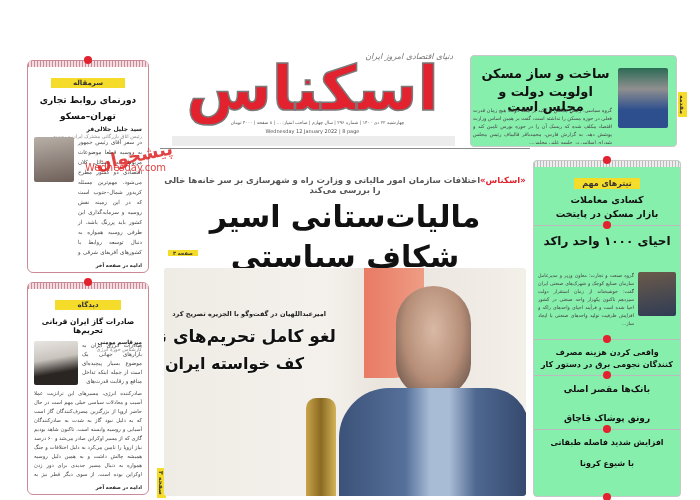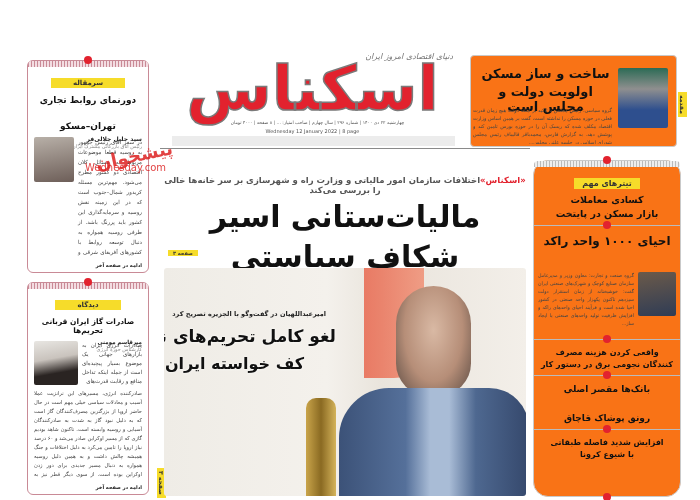--- a/index.html
+++ b/index.html
@@ -1,18 +1,18 @@
 <!DOCTYPE html>
 <html><head>
 <meta charset="utf-8">
 <style>
   * { box-sizing: border-box; margin: 0; padding: 0; }
   body { width: 700px; height: 500px; background: #fff; font-family: "DejaVu Sans", sans-serif; position: relative; overflow: hidden; direction: rtl; color: #222; }
   .abs { position: absolute; }
-  .box { border: 1px solid #c9c9c9; border-radius: 4px; background: #f97316; }
+  .box { border: 1px solid #c9c9c9; border-radius: 4px; background: #86efac; }
   .pinkbox { border: 1px solid #c98a96; border-radius: 6px; background: #fff; }
   .stripe { height: 6px; background: repeating-linear-gradient(90deg, #c98a96 0 1px, #f3dde2 1px 3px); border-radius: 4px 4px 0 0; }
   .dot { width: 8px; height: 8px; border-radius: 50%; background: #e2222e; position: absolute; left: 50%; transform: translateX(-50%); }
   .tag { background: #f6dc2a; color: #333; font-size: 7px; font-weight: bold; padding: 1px 22px; display: inline-block; }
   .vtag { background: #f6dc2a; font-size: 6px; font-weight: bold; writing-mode: vertical-rl; padding: 3px 1px; color:#333; }
   .body-text { font-size: 6px; line-height: 9px; color: #444; text-align: justify; }
   .photo { background: linear-gradient(160deg, #7c8aa0, #3a4a66); border-radius: 2px; }
   .headline-sm { font-weight: bold; text-align: center; color: #111; }
   .tick-item { border-top: 1px solid #bbb; position: relative; padding: 8px 4px 6px; }
 </style>
@@ -34,21 +34,21 @@
   <div class="headline-sm" style="position:absolute; left:8px; right:64px; top:28px; font-size:13px;">اولویت دولت و مجلس است</div>
   <div class="body-text" style="position:absolute; left:2px; right:64px; top:50px; height:38px; overflow:hidden; font-size:5px; line-height:8px;">گروه سیاسی: رئیس مجلس با تاکید بر اینکه دولت هیچ زمان قدرت فعلی در حوزه مسکن را نداشته است، گفت بر همین اساس وزارت اقتصاد مکلف شده که ریسک آن را در حوزه بورس تامین کند و پوشش دهد. به گزارش فارس، محمدباقر قالیباف رئیس مجلس شورای اسلامی در جلسه علنی مجلس...</div>
 </div>
 <div class="abs vtag" style="left:678px; top:92px;">مقدمه</div>
 
 <div class="abs pinkbox" style="left:27px; top:60px; width:122px; height:213px;">
   <div class="stripe"></div>
   <div class="dot" style="top:-5px;"></div>
   <div style="text-align:center; margin-top:3px;"><span class="tag">سرمقاله</span></div>
   <div class="headline-sm" style="font-size:9px; margin-top:6px;">دورنمای روابط تجاری</div>
-  <div class="headline-sm" style="font-size:9px; margin-top:16px;">تهران–مسکو</div>
+  <div class="headline-sm" style="font-size:9px; margin-top:6px;">تهران–مسکو</div>
   <div style="font-size:6px; font-weight:bold; padding:4px 6px 0; ">سید جلیل جلالی‌فر</div>
   <div style="font-size:5px; color:#888; padding:1px 6px;">رئیس اتاق بازرگانی مشترک ایران و روسیه</div>
   <div class="photo" style="position:absolute; left:6px; top:76px; width:40px; height:45px; background:linear-gradient(170deg,#b8b0a8,#6d5e58);"></div>
   <div class="body-text" style="position:absolute; right:6px; left:6px; top:76px; height:122px; overflow:hidden; font-size:5.5px; line-height:10px; text-indent:0; shape-outside:none; padding-left:44px;">در سفر آقای رئیس جمهور به روسیه قطعا موضوعات مربوط به مسائل کلان اقتصادی دو کشور مطرح می‌شود. مهم‌ترین مسئله کریدور شمال–جنوب است که در این زمینه نقش روسیه و سرمایه‌گذاری این کشور باید پررنگ باشد. از طرفی روسیه همواره به دنبال توسعه روابط با کشورهای آفریقای شرقی و هند و پاکستان است که بهترین و امن‌ترین مسیر هم کریدور شمال به جنوب از سرزمین ایران است. با فعال‌سازی این کریدور اینطور نیست که گفته شود فقط روسیه تنها بهره‌بردار اصلی آن باشد بلکه ایران، روسیه و هند مهم‌ترین بازیگران و بهره‌برداران آن هستند.</div>
   <div style="position:absolute; left:6px; right:6px; bottom:4px; font-size:5px; font-weight:bold;">ادامه در صفحه آخر</div>
 </div>
 
 <div class="abs" style="left:85px; top:145px; direction:ltr;">
   <div style="color:#d22; font-size:18px; font-weight:bold; opacity:0.85; transform:rotate(-12deg); margin-left:10px;">پیشخوان</div>
   <div style="color:#d22; font-size:10px; opacity:0.85; margin-top:-4px;">Wednesday.com</div>
@@ -84,21 +84,21 @@
 <div class="abs" style="left:164px; top:268px; width:362px; height:228px; border-radius:3px; overflow:hidden; background:linear-gradient(90deg,#efece6 0%,#f4f1ec 45%,#e9e4dc 60%,#f3efe9 100%);">
   <div style="position:absolute; left:200px; top:0; width:60px; height:110px; background:linear-gradient(90deg,#e85f45,#f08a6e); opacity:0.8; border-radius:0 0 30px 0;"></div>
   <div style="position:absolute; left:142px; top:130px; width:30px; height:98px; background:linear-gradient(90deg,#c9a44a,#8a6a22,#d4b35a); border-radius:10px 10px 0 0;"></div>
   <div style="position:absolute; left:232px; top:18px; width:75px; height:110px; background:radial-gradient(ellipse at 50% 40%,#d9b9a4 0%,#b68e78 55%,#5a4a42 100%); border-radius:40px 40px 35px 35px;"></div>
   <div style="position:absolute; left:175px; top:120px; width:190px; height:110px; background:linear-gradient(90deg,#3c5278,#55709a 35%,#a9bcd6 48%,#a9bcd6 58%,#4e6890 72%,#35486c); border-radius:50px 40px 0 0;"></div>
   <div style="position:absolute; right:200px; top:42px; font-size:6.5px; font-weight:bold; color:#222; white-space:nowrap;">امیرعبداللهیان در گفت‌وگو با الجزیره تصریح کرد</div>
   <div style="position:absolute; right:190px; top:58px; font-size:17px; font-weight:bold; color:#111; white-space:nowrap; text-shadow:0 0 3px #fff;">لغو کامل تحریم‌های نفتی و بانکی</div>
   <div style="position:absolute; right:222px; top:86px; font-size:16px; font-weight:bold; color:#111; white-space:nowrap; text-shadow:0 0 3px #fff;">کف خواسته ایران</div>
 </div>
 
-<div class="abs box" style="left:533px; top:160px; width:148px; height:337px; border-radius:15px;">
+<div class="abs box" style="left:533px; top:160px; width:148px; height:337px; border-radius:4px;">
   <div class="stripe" style="background:repeating-linear-gradient(90deg,#bbb 0 1px,#eee 1px 3px);"></div>
   <div class="dot" style="top:-5px;"></div>
   <div style="text-align:center; margin-top:4px;"><span class="tag" style="font-size:8px; padding:1px 8px;">تیترهای مهم</span></div>
 
   <div style="padding:4px 4px 6px;">
     <div class="headline-sm" style="font-size:9.5px;">کسادی معاملات</div>
     <div class="headline-sm" style="font-size:9.5px; margin-top:3px;">بازار مسکن در پایتخت</div>
   </div>
 
   <div class="tick-item" style="height:114px;">
@@ -116,16 +116,16 @@
 
   <div class="tick-item">
     <div class="dot" style="top:-5px;"></div>
     <div class="headline-sm" style="font-size:9px;">بانک‌ها مقصر اصلی</div>
     <div class="headline-sm" style="font-size:9px; margin-top:19px;">رونق پوشاک قاچاق</div>
   </div>
 
   <div class="tick-item">
     <div class="dot" style="top:-5px;"></div>
     <div class="headline-sm" style="font-size:8px;">افزایش شدید فاصله طبقاتی</div>
-    <div class="headline-sm" style="font-size:8px; margin-top:3px;">با شیوع کرونا</div>
+    <div class="headline-sm" style="font-size:8px; margin-top:12px;">با شیوع کرونا</div>
   </div>
   <div class="dot" style="bottom:-5px;"></div>
 </div>
 
 </body></html>

